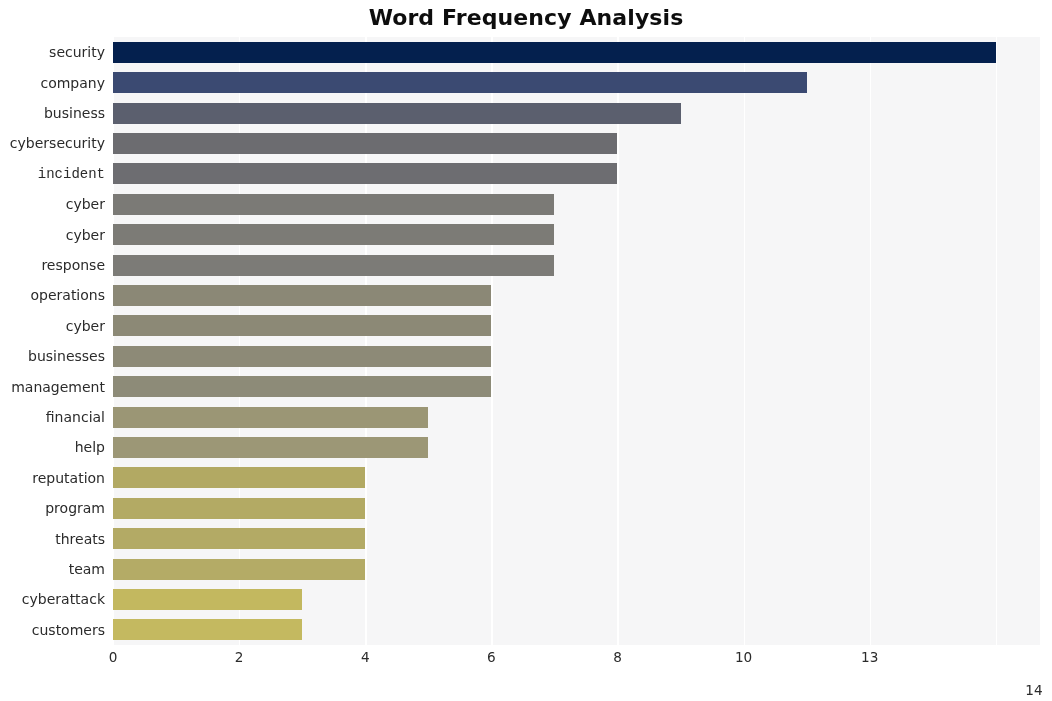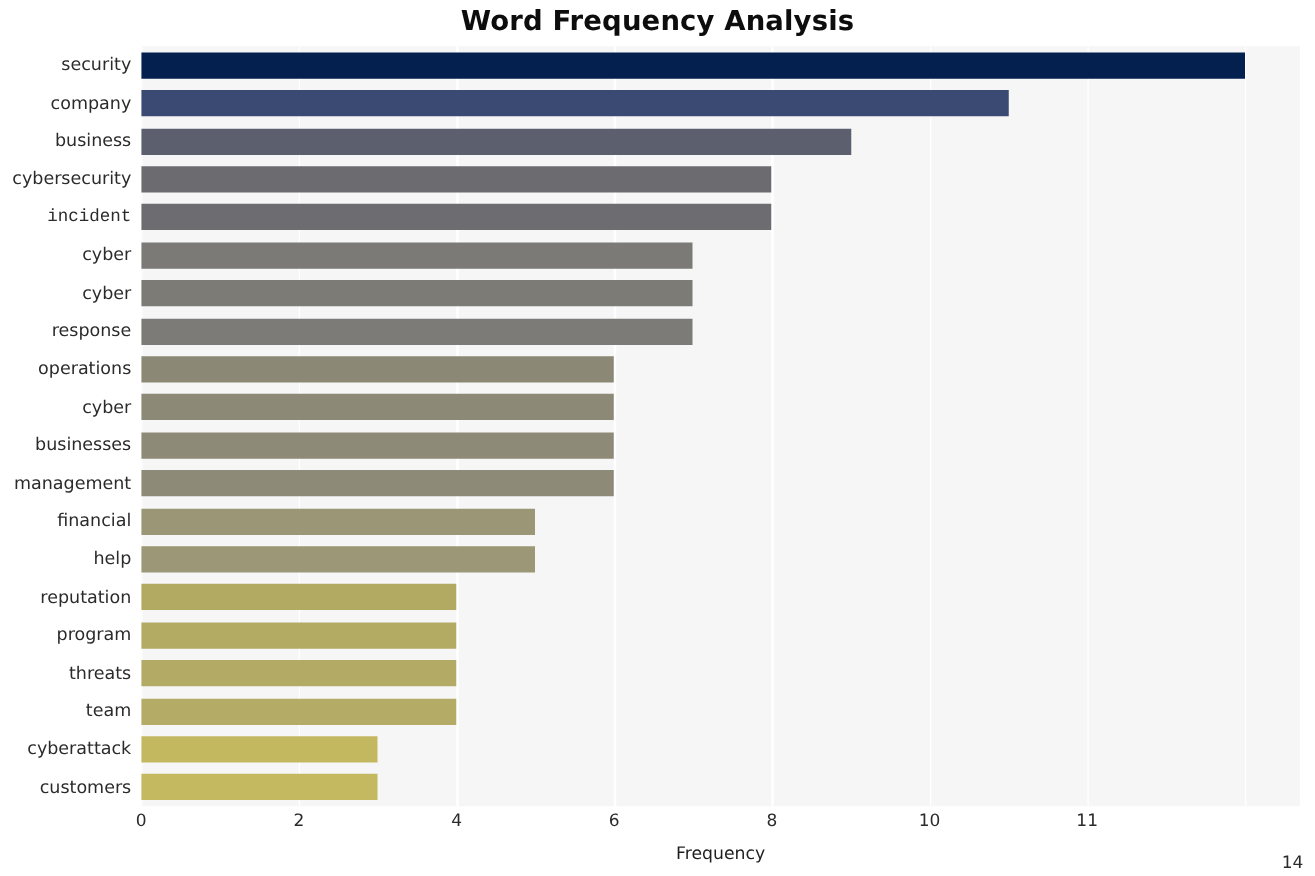--- a/index.html
+++ b/index.html
@@ -167,19 +167,18 @@
       <div class="ytick" style="top: 555.4px;">cyberattack</div>
       <div class="ytick" style="top: 585.8px;">customers</div>
     </div>
   <div id="xtick-layer">
       <div class="xtick" style="left: 0px;">0</div>
       <div class="xtick" style="left: 126.122px;">2</div>
       <div class="xtick" style="left: 252.245px;">4</div>
       <div class="xtick" style="left: 378.367px;">6</div>
       <div class="xtick" style="left: 504.49px;">8</div>
       <div class="xtick" style="left: 630.612px;">10</div>
-      <div class="xtick" style="left: 756.735px;">11</div>
+      <div class="xtick" style="left: 756.735px;">13</div>
       <div class="xtick" style="left: 921px; margin-top: 33px;">14</div>
     </div>
 
-  <div id="xlabel">Frequency</div>
 
 </div>
 
 </body></html>

